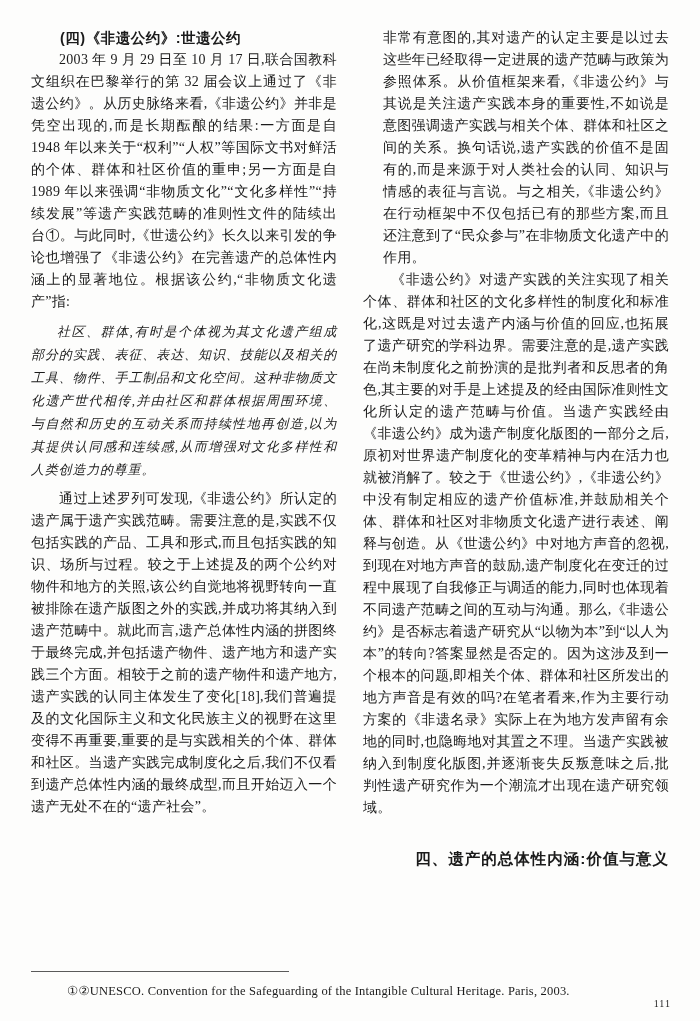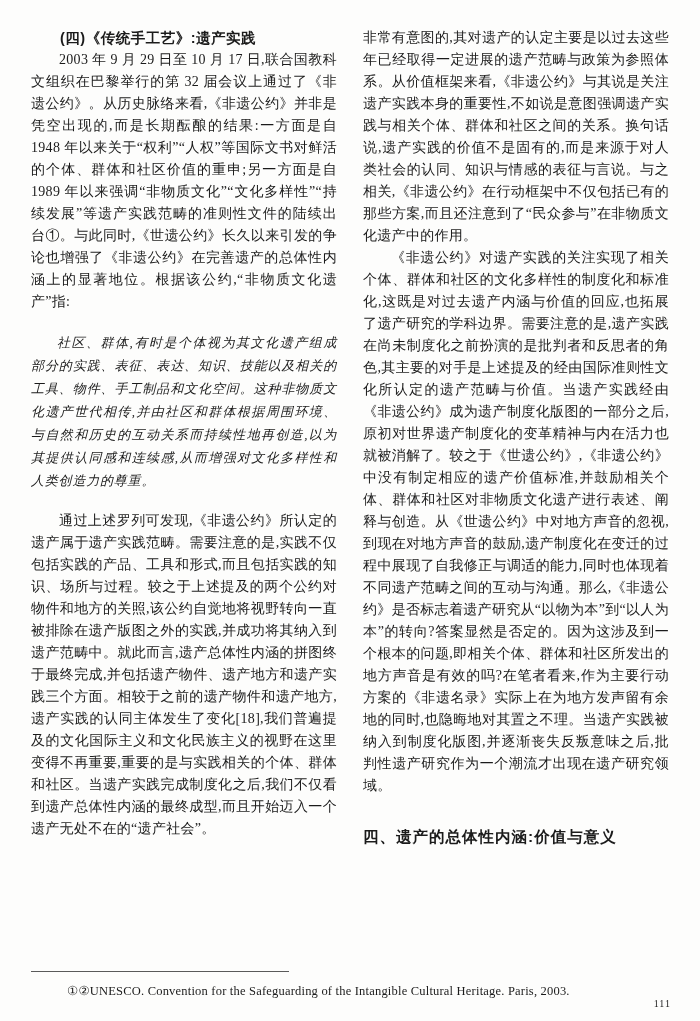--- a/index.html
+++ b/index.html
@@ -31,36 +31,36 @@
     letter-spacing:0.5px;
   }
   p.body {
     font-size:14px;
     line-height:22px;
     text-align:justify;
     text-indent:2em;
     margin:0;
     letter-spacing:0.3px;
   }
-  p.body.cont { text-indent:0; }
+  p.body.cont { text-indent:0;margin-left:20px; }
   p.quote {
     font-style:italic;
     font-size:13px;
     line-height:23px;
     text-align:justify;
     text-indent:2em;
-    margin:18px 0;
+    margin:7px 0;
     letter-spacing:0.8px;
   }
   .section-heading {
     font-family:"Liberation Sans","DejaVu Sans",sans-serif;
     font-weight:bold;
     font-size:15.5px;
     line-height:22px;
-    text-align:left;
+    text-align:right;
     margin:29px 0 27px 0;
     letter-spacing:1px;
   }
   .footnote {
     position:absolute;
     left:31px;
     top:971px;
     width:638px;
   }
   .footnote-rule {
@@ -85,21 +85,21 @@
   }
 </style>
 </head>
 <body>
 
 <div class="page">
 
   <div class="columns">
 
     <div class="col">
-      <h3 class="subsection-heading">(四)《传统手工艺》:遗产实践</h3>
+      <h3 class="subsection-heading">(四)《非遗公约》:世遗公约</h3>
       <p class="body">2003 年 9 月 29 日至 10 月 17 日,联合国教科文组织在巴黎举行的第 32 届会议上通过了《非遗公约》。从历史脉络来看,《非遗公约》并非是凭空出现的,而是长期酝酿的结果:一方面是自 1948 年以来关于“权利”“人权”等国际文书对鲜活的个体、群体和社区价值的重申;另一方面是自 1989 年以来强调“非物质文化”“文化多样性”“持续发展”等遗产实践范畴的准则性文件的陆续出台①。与此同时,《世遗公约》长久以来引发的争论也增强了《非遗公约》在完善遗产的总体性内涵上的显著地位。根据该公约,“非物质文化遗产”指:</p>
       <p class="quote">社区、群体,有时是个体视为其文化遗产组成部分的实践、表征、表达、知识、技能以及相关的工具、物件、手工制品和文化空间。这种非物质文化遗产世代相传,并由社区和群体根据周围环境、与自然和历史的互动关系而持续性地再创造,以为其提供认同感和连续感,从而增强对文化多样性和人类创造力的尊重。</p>
       <p class="body">通过上述罗列可发现,《非遗公约》所认定的遗产属于遗产实践范畴。需要注意的是,实践不仅包括实践的产品、工具和形式,而且包括实践的知识、场所与过程。较之于上述提及的两个公约对物件和地方的关照,该公约自觉地将视野转向一直被排除在遗产版图之外的实践,并成功将其纳入到遗产范畴中。就此而言,遗产总体性内涵的拼图终于最终完成,并包括遗产物件、遗产地方和遗产实践三个方面。相较于之前的遗产物件和遗产地方,遗产实践的认同主体发生了变化[18],我们普遍提及的文化国际主义和文化民族主义的视野在这里变得不再重要,重要的是与实践相关的个体、群体和社区。当遗产实践完成制度化之后,我们不仅看到遗产总体性内涵的最终成型,而且开始迈入一个遗产无处不在的“遗产社会”。</p>
     </div>
 
     <div class="col">
       <p class="body cont">非常有意图的,其对遗产的认定主要是以过去这些年已经取得一定进展的遗产范畴与政策为参照体系。从价值框架来看,《非遗公约》与其说是关注遗产实践本身的重要性,不如说是意图强调遗产实践与相关个体、群体和社区之间的关系。换句话说,遗产实践的价值不是固有的,而是来源于对人类社会的认同、知识与情感的表征与言说。与之相关,《非遗公约》在行动框架中不仅包括已有的那些方案,而且还注意到了“民众参与”在非物质文化遗产中的作用。</p>
       <p class="body">《非遗公约》对遗产实践的关注实现了相关个体、群体和社区的文化多样性的制度化和标准化,这既是对过去遗产内涵与价值的回应,也拓展了遗产研究的学科边界。需要注意的是,遗产实践在尚未制度化之前扮演的是批判者和反思者的角色,其主要的对手是上述提及的经由国际准则性文化所认定的遗产范畴与价值。当遗产实践经由《非遗公约》成为遗产制度化版图的一部分之后,原初对世界遗产制度化的变革精神与内在活力也就被消解了。较之于《世遗公约》,《非遗公约》中没有制定相应的遗产价值标准,并鼓励相关个体、群体和社区对非物质文化遗产进行表述、阐释与创造。从《世遗公约》中对地方声音的忽视,到现在对地方声音的鼓励,遗产制度化在变迁的过程中展现了自我修正与调适的能力,同时也体现着不同遗产范畴之间的互动与沟通。那么,《非遗公约》是否标志着遗产研究从“以物为本”到“以人为本”的转向?答案显然是否定的。因为这涉及到一个根本的问题,即相关个体、群体和社区所发出的地方声音是有效的吗?在笔者看来,作为主要行动方案的《非遗名录》实际上在为地方发声留有余地的同时,也隐晦地对其置之不理。当遗产实践被纳入到制度化版图,并逐渐丧失反叛意味之后,批判性遗产研究作为一个潮流才出现在遗产研究领域。</p>
       <h2 class="section-heading">四、遗产的总体性内涵:价值与意义</h2>
     </div>

